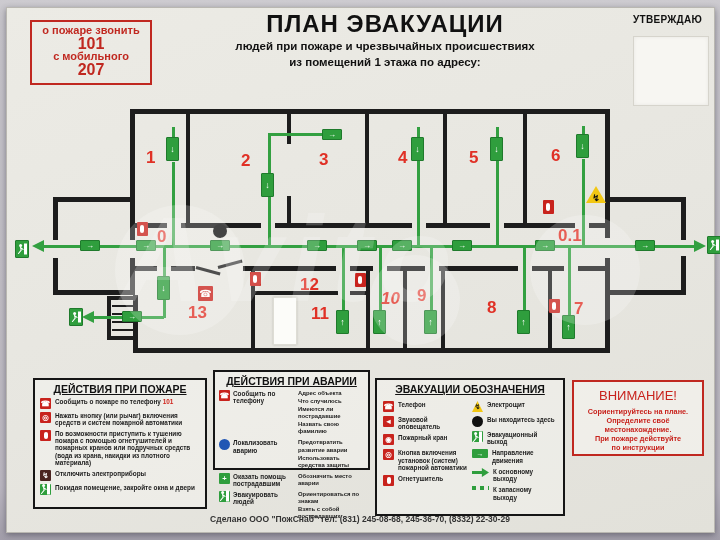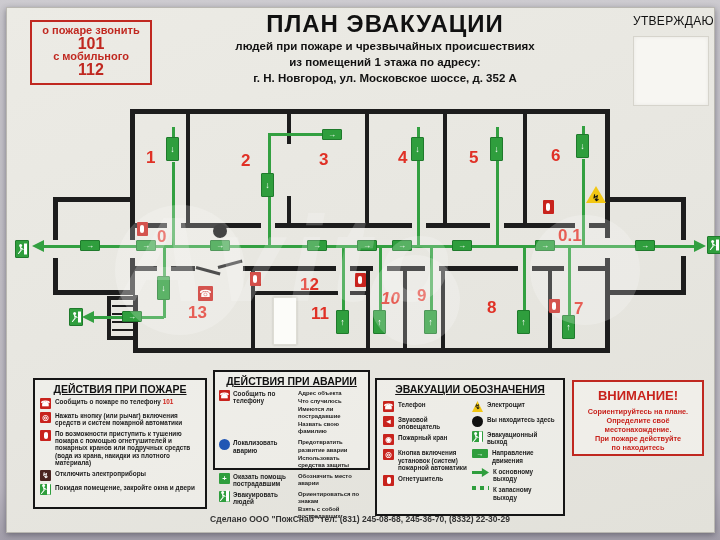--- a/index.html
+++ b/index.html
@@ -11,21 +11,21 @@
          border:1px solid #b9b7b1;box-shadow:0 2px 6px rgba(40,40,50,.45);}
   .abs{position:absolute;}
   
   #phone-box{left:30px;top:20px;width:118px;height:58px;border:2px solid #c02820;color:#c02820;
              text-align:center;font-weight:bold;padding-top:3px;}
   #phone-box .s{font-size:11px;display:block;line-height:11px;}
   #phone-box .n{font-size:16px;display:block;line-height:15px;}
   #title-block{left:160px;top:10px;width:450px;text-align:center;color:#111;}
   #main-title{font-size:24px;font-weight:bold;letter-spacing:1px;line-height:28px;}
   .sub{font-size:11.5px;font-weight:bold;line-height:16px;}
-  #approve{left:633px;top:14px;width:80px;font-size:12px;font-weight:normal;color:#111;letter-spacing:.3px;text-align:center;}
+  #approve{left:633px;top:14px;width:80px;font-size:10px;font-weight:bold;color:#111;letter-spacing:.3px;}
   #sig-box{left:633px;top:36px;width:74px;height:68px;background:#f7f6f2;border:1px solid #d6d4cc;
            box-shadow:inset 0 0 4px rgba(0,0,0,.06);}
   
   .wall{position:absolute;background:#1d1d1d;}
   .gline{position:absolute;background:#33a041;}
   .dirsign{position:absolute;width:20px;height:11px;background:#2f9e3d;border:1px solid #1f7a2c;
            border-radius:1px;color:#fff;font-size:8px;line-height:9px;text-align:center;font-weight:bold;box-sizing:border-box;}
   .vsign{position:absolute;width:13px;height:24px;background:#2f9e3d;border:1px solid #1f7a2c;
          border-radius:1px;color:#fff;font-size:9px;line-height:22px;text-align:center;box-sizing:border-box;}
   .exitsign{position:absolute;width:14px;height:18px;background:#2f9e3d;border:1px solid #1f7a2c;
@@ -70,42 +70,41 @@
   .arow .rgt{flex:1;font-size:5.9px;font-weight:bold;line-height:1.2;color:#1c1c1c;}
   .arow .rgt div{margin-bottom:1px;}
   
   #legend-cols{display:flex;margin:0 4px;}
   .lcol{flex:1;}
   .lrow{display:flex;gap:4px;align-items:flex-start;margin:4px 2px;}
   .lrow .lab{font-size:6.3px;font-weight:bold;line-height:1.15;color:#1c1c1c;}
   
   #attention{left:572px;top:380px;width:132px;height:76px;border:2px solid #c02820;background:rgba(252,250,246,.5);
              text-align:center;color:#c8231d;box-sizing:border-box;}
-  #attention h2{font-size:13px;font-weight:bold;margin:6px 0 4px;}
+  #attention h2{font-size:13px;font-weight:normal;margin:6px 0 4px;}
   #attention .al{font-size:7.3px;font-weight:bold;line-height:9px;}
   #footer-line{left:0;top:514px;width:720px;text-align:center;font-size:8.5px;font-weight:bold;color:#333;}
 </style>
 </head>
 <body>
 
 <div id="stage">
   <div id="board" class="abs"></div>
 
   <div id="phone-box" class="abs">
     <span class="s">о пожаре звонить</span>
     <span class="n">101</span>
     <span class="s">с мобильного</span>
-    <span class="n">112</span>
+    <span class="n">207</span>
   </div>
 
   <div id="title-block" class="abs">
     <div id="main-title">ПЛАН ЭВАКУАЦИИ</div>
     <div class="sub">людей при пожаре и чрезвычайных происшествиях</div>
     <div class="sub">из помещений 1 этажа по адресу:</div>
-    <div class="sub">г. Н. Новгород, ул. Московское шоссе, д. 352 А</div>
   </div>
 
   <div id="approve" class="abs">УТВЕРЖДАЮ</div>
   <div id="sig-box" class="abs"></div>
 
   <div id="plan-layer" class="abs" style="left:0;top:0;width:720px;height:540px;">
       <div class="wall" style="left: 130px; top: 109px; width: 480px; height: 5px;"></div>
       <div class="wall" style="left: 130px; top: 109px; width: 5px; height: 93px;"></div>
       <div class="wall" style="left: 186px; top: 112px; width: 4px; height: 113px;"></div>
       <div class="wall" style="left: 287px; top: 112px; width: 4px; height: 32px;"></div>
@@ -398,21 +397,21 @@
         </div>
     </div>
   </div>
 
   <div id="attention" class="abs">
     <h2>ВНИМАНИЕ!</h2>
     <div id="attention-lines">
         <div class="al">Сориентируйтесь на плане.</div>
         <div class="al">Определите своё местонахождение.</div>
         <div class="al">При пожаре действуйте</div>
-        <div class="al">по находитесь</div>
+        <div class="al">по инструкции</div>
       </div>
   </div>
 
   <div id="footer-line" class="abs">Сделано ООО "ПожСнаб" тел: (831) 245-08-68, 245-36-70, (8332) 22-30-29</div>
 
   <div id="watermark" class="abs">
     <div class="wm-c" style="left:115px;top:205px;width:130px;height:130px;"></div>
     <div class="wm-c" style="left:530px;top:215px;width:110px;height:110px;"></div>
     <div class="wm-c" style="left:370px;top:255px;width:90px;height:90px;"></div>
     <div class="wm-t">Avito</div>

